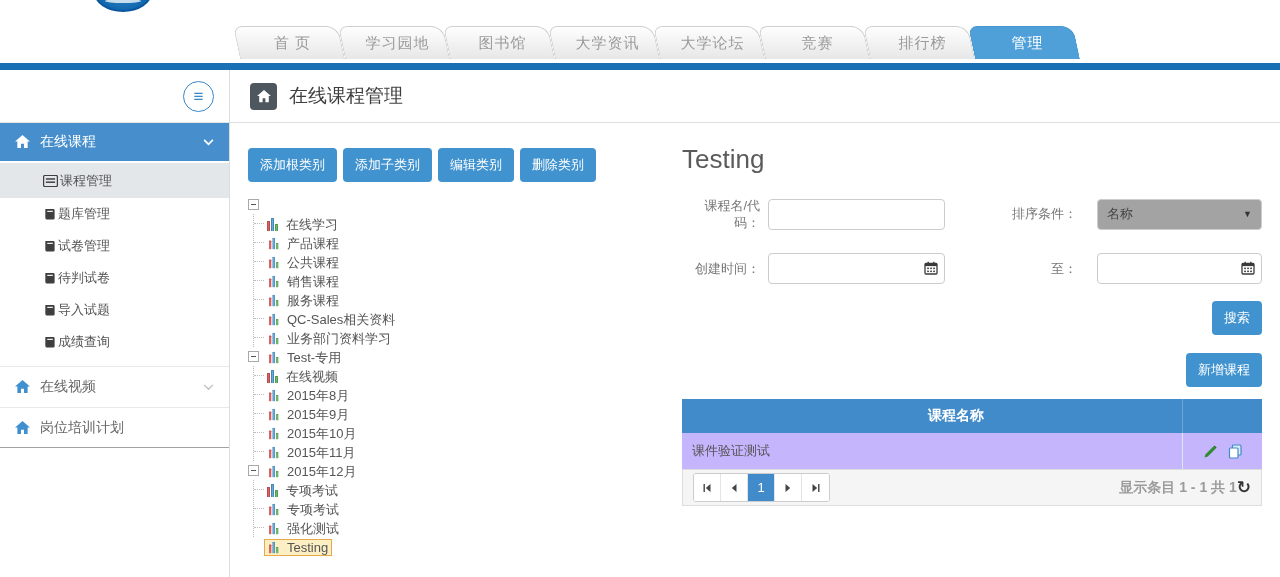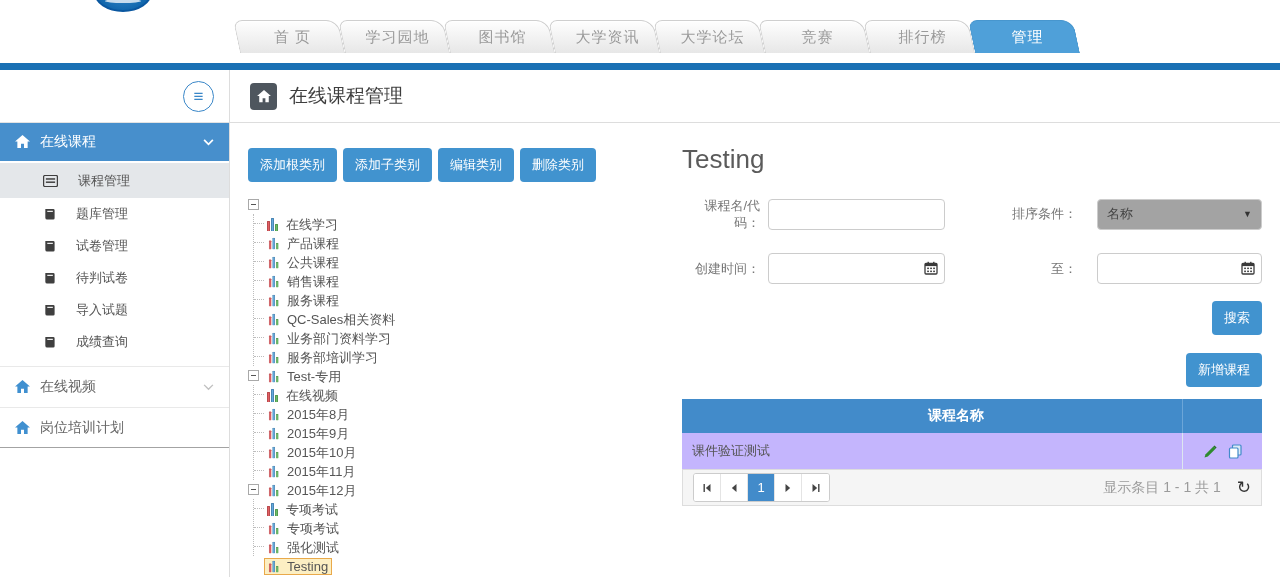--- a/index.html
+++ b/index.html
@@ -6,42 +6,42 @@
   html,body { width:1280px; height:577px; overflow:hidden; background:#fff;
     font-family:"Liberation Sans","DejaVu Sans",sans-serif; }
 
   
   .topbar { position:relative; height:63px; background:#fff; }
   .logo { position:absolute; left:94px; top:-27px; width:58px; height:39px;
     border-radius:50%; background:radial-gradient(ellipse at 50% 35%, #3f93d2 0%, #1268ae 70%, #0a5396 100%);
     border:2px solid #0a57a0; }
   .logo i { position:absolute; left:9px; right:9px; bottom:7px; height:4px; border-radius:50%;
     background:rgba(255,255,255,.75); display:block; }
-  .tabs { position:absolute; left:240px; bottom:10px; display:flex; height:33px; }
+  .tabs { position:absolute; left:240px; bottom:4px; display:flex; height:33px; }
   .tab { position:relative; width:105px; height:33px; cursor:pointer; }
   .tab .bg { position:absolute; inset:0; background:linear-gradient(#fefefe,#e7e7e7);
     border:1px solid #cfcfcf; border-bottom:none; border-radius:9px 12px 0 0;
     transform:skewX(12deg); transform-origin:bottom left; box-shadow:inset 0 1px 0 #fff; }
   .tab .lbl { position:relative; display:block; text-align:center; line-height:33px;
     font-size:15px; color:#9a9a9a; letter-spacing:1px; }
   .tab.active .bg { background:#4fa0d9; border-color:#4796ce; box-shadow:none; }
   .tab.active .lbl { color:#fff; }
   .blue-line { height:7px; background:#1a70b4; }
 
   
   .main { display:flex; height:507px; }
   .sidebar { width:230px; border-right:1px solid #ddd; background:#fff; flex:none; }
   .side-top { height:53px; border-bottom:1px solid #e3e3e3; position:relative; }
   .burger { position:absolute; right:15px; top:11px; width:31px; height:31px; border-radius:50%;
     border:1px solid #3a87c8; color:#3a87c8; display:flex; align-items:center; justify-content:center;
     font-size:17px; font-weight:bold; cursor:pointer; background:#fff; }
   .menu-header { height:38px; background:#478fcc; color:#fff; display:flex; align-items:center;
     padding:0 15px; gap:10px; font-size:14px; cursor:pointer; }
   .menu-header .chev { margin-left:auto; }
-  .menu-sub { height:32px; display:flex; align-items:center; padding-left:43px; gap:20px;
+  .menu-sub { height:32px; display:flex; align-items:center; padding-left:43px; gap:2px;
     font-size:13px; color:#555; cursor:pointer; }
   .menu-sub.selected { background:#e4e7ea; height:35px; }
   .group-item { height:41px; display:flex; align-items:center; padding:0 15px; gap:10px;
     font-size:14px; color:#666; border-top:1px solid #e9e9e9; cursor:pointer; }
   .group-item .chev { margin-left:auto; }
   .group-last { border-bottom:1px solid #a3a3a3; }
   .subs { padding:2px 0 8px; }
 
   
   .content { flex:1; min-width:0; }
@@ -103,21 +103,21 @@
   .g-row .c2 { width:80px; border-left:1px solid #dde7ef; display:flex; align-items:center;
     justify-content:center; gap:10px; }
   .g-row .c2 svg { cursor:pointer; }
   .pager { height:37px; background:#f5f5f5; border:1px solid #ddd; display:flex; align-items:center;
     padding:0 10px; }
   .pager-group { display:flex; border:1px solid #ccc; border-radius:3px; overflow:hidden; background:#fff; }
   .pbtn { width:27px; height:27px; display:flex; align-items:center; justify-content:center;
     border-right:1px solid #e4e4e4; cursor:pointer; background:#fff; }
   .pbtn:last-child { border-right:none; }
   .pbtn.current { background:#428bca; color:#fff; font-size:13px; }
-  .pager-right { margin-left:auto; display:flex; align-items:center; gap:16px; }
+  .pager-right { margin-left:auto; display:flex; align-items:center; gap:0;font-weight:bold; }
   .pager-info { color:#9b9b9b; font-size:14px; }
   .refresh { color:#333; font-size:17px; cursor:pointer; line-height:1; }
 </style>
 </head>
 <body>
 
 <div class="topbar">
   <div class="logo">
       <i></i>
     </div>
@@ -327,30 +327,20 @@
                 </span>
               </div>
             <div class="tchild">
                 <span class="nodebox">
                   <span class="bar-icon">
                     <i class="br"></i>
                     <i class="bb"></i>
                     <i class="bg2"></i>
                   </span>
                   <span>业务部门资料学习</span>
-                </span>
-              </div>
-            <div class="tchild">
-                <span class="nodebox">
-                  <span class="bar-icon">
-                    <i class="br"></i>
-                    <i class="bb"></i>
-                    <i class="bg2"></i>
-                  </span>
-                  <span>服务部培训学习</span>
                 </span>
               </div>
             <div class="tchild">
                 <span class="nodebox">
                   <span class="bar-icon">
                     <i class="br"></i>
                     <i class="bb"></i>
                     <i class="bg2"></i>
                   </span>
                   <span>Test-专用</span>

